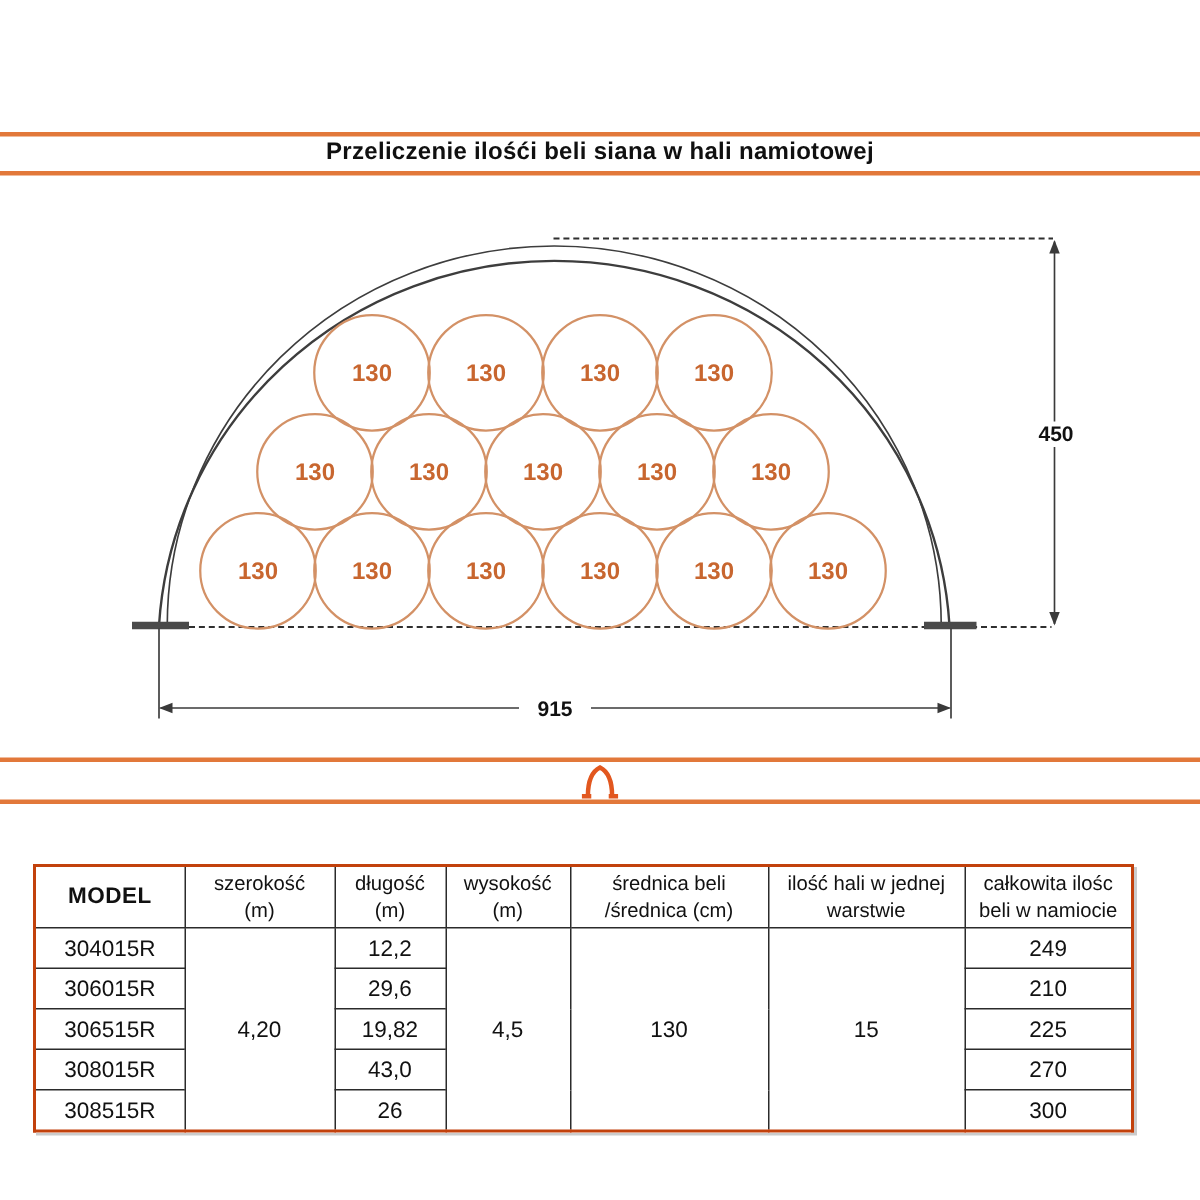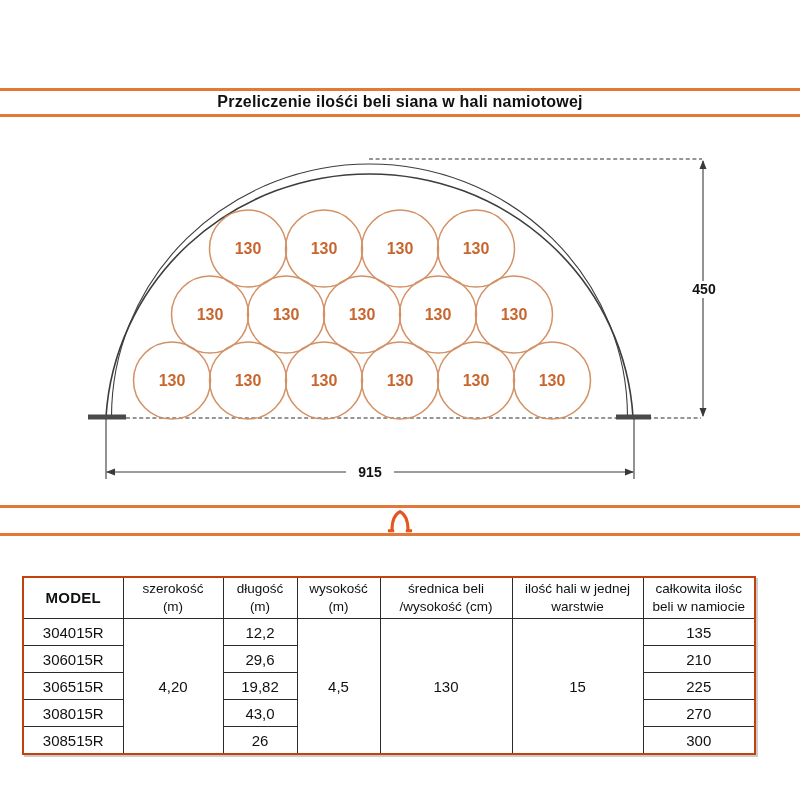--- a/index.html
+++ b/index.html
@@ -155,41 +155,41 @@
       <th>
         <span class="h2line">długość</span>
         <span class="h2line">(m)</span>
       </th>
       <th>
         <span class="h2line">wysokość</span>
         <span class="h2line">(m)</span>
       </th>
       <th>
         <span class="h2line">średnica beli</span>
-        <span class="h2line">/wysokość (cm)</span>
+        <span class="h2line">/średnica (cm)</span>
       </th>
       <th>
         <span class="h2line">ilość hali w jednej</span>
         <span class="h2line">warstwie</span>
       </th>
       <th>
         <span class="h2line">całkowita ilośc</span>
         <span class="h2line">beli w namiocie</span>
       </th>
     </tr>
   </thead>
   <tbody>
     <tr>
       <td class="model-cell">304015R</td>
       <td rowspan="5">4,20</td>
       <td>12,2</td>
       <td rowspan="5">4,5</td>
       <td rowspan="5">130</td>
       <td rowspan="5">15</td>
-      <td>135</td>
+      <td>249</td>
     </tr>
     <tr>
       <td class="model-cell">306015R</td>
       <td>29,6</td>
       <td>210</td>
     </tr>
     <tr>
       <td class="model-cell">306515R</td>
       <td>19,82</td>
       <td>225</td>

